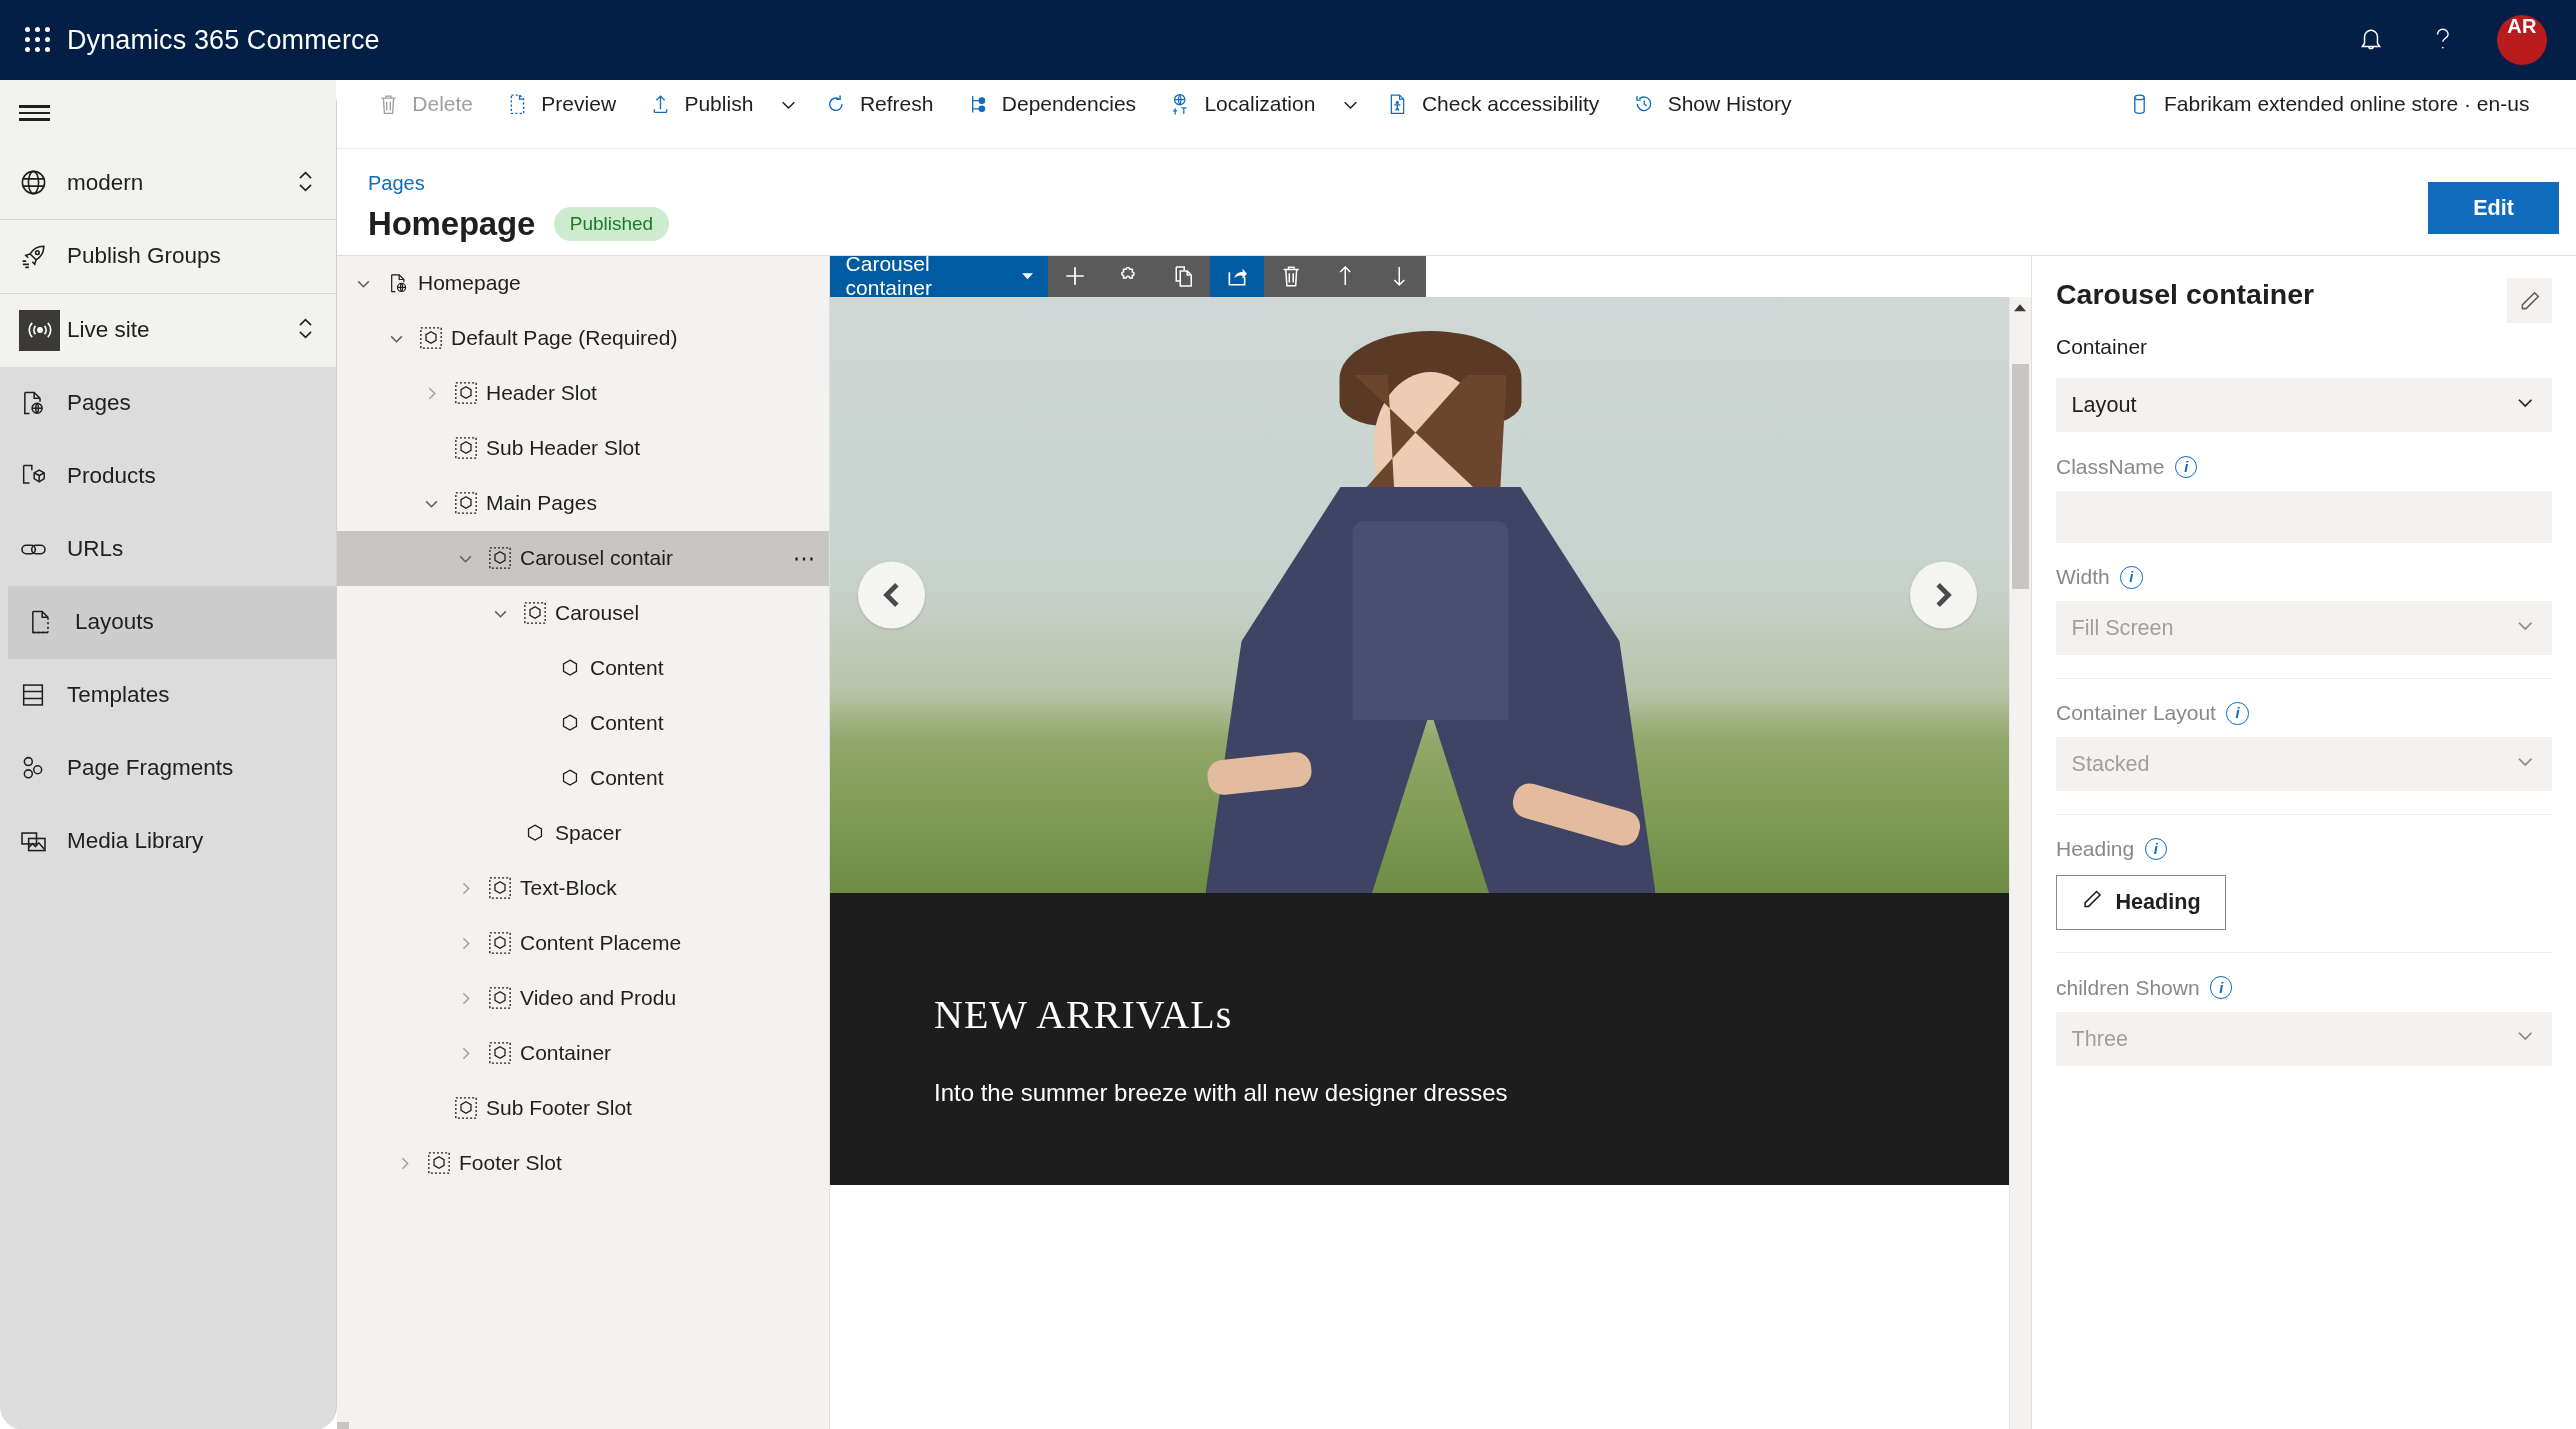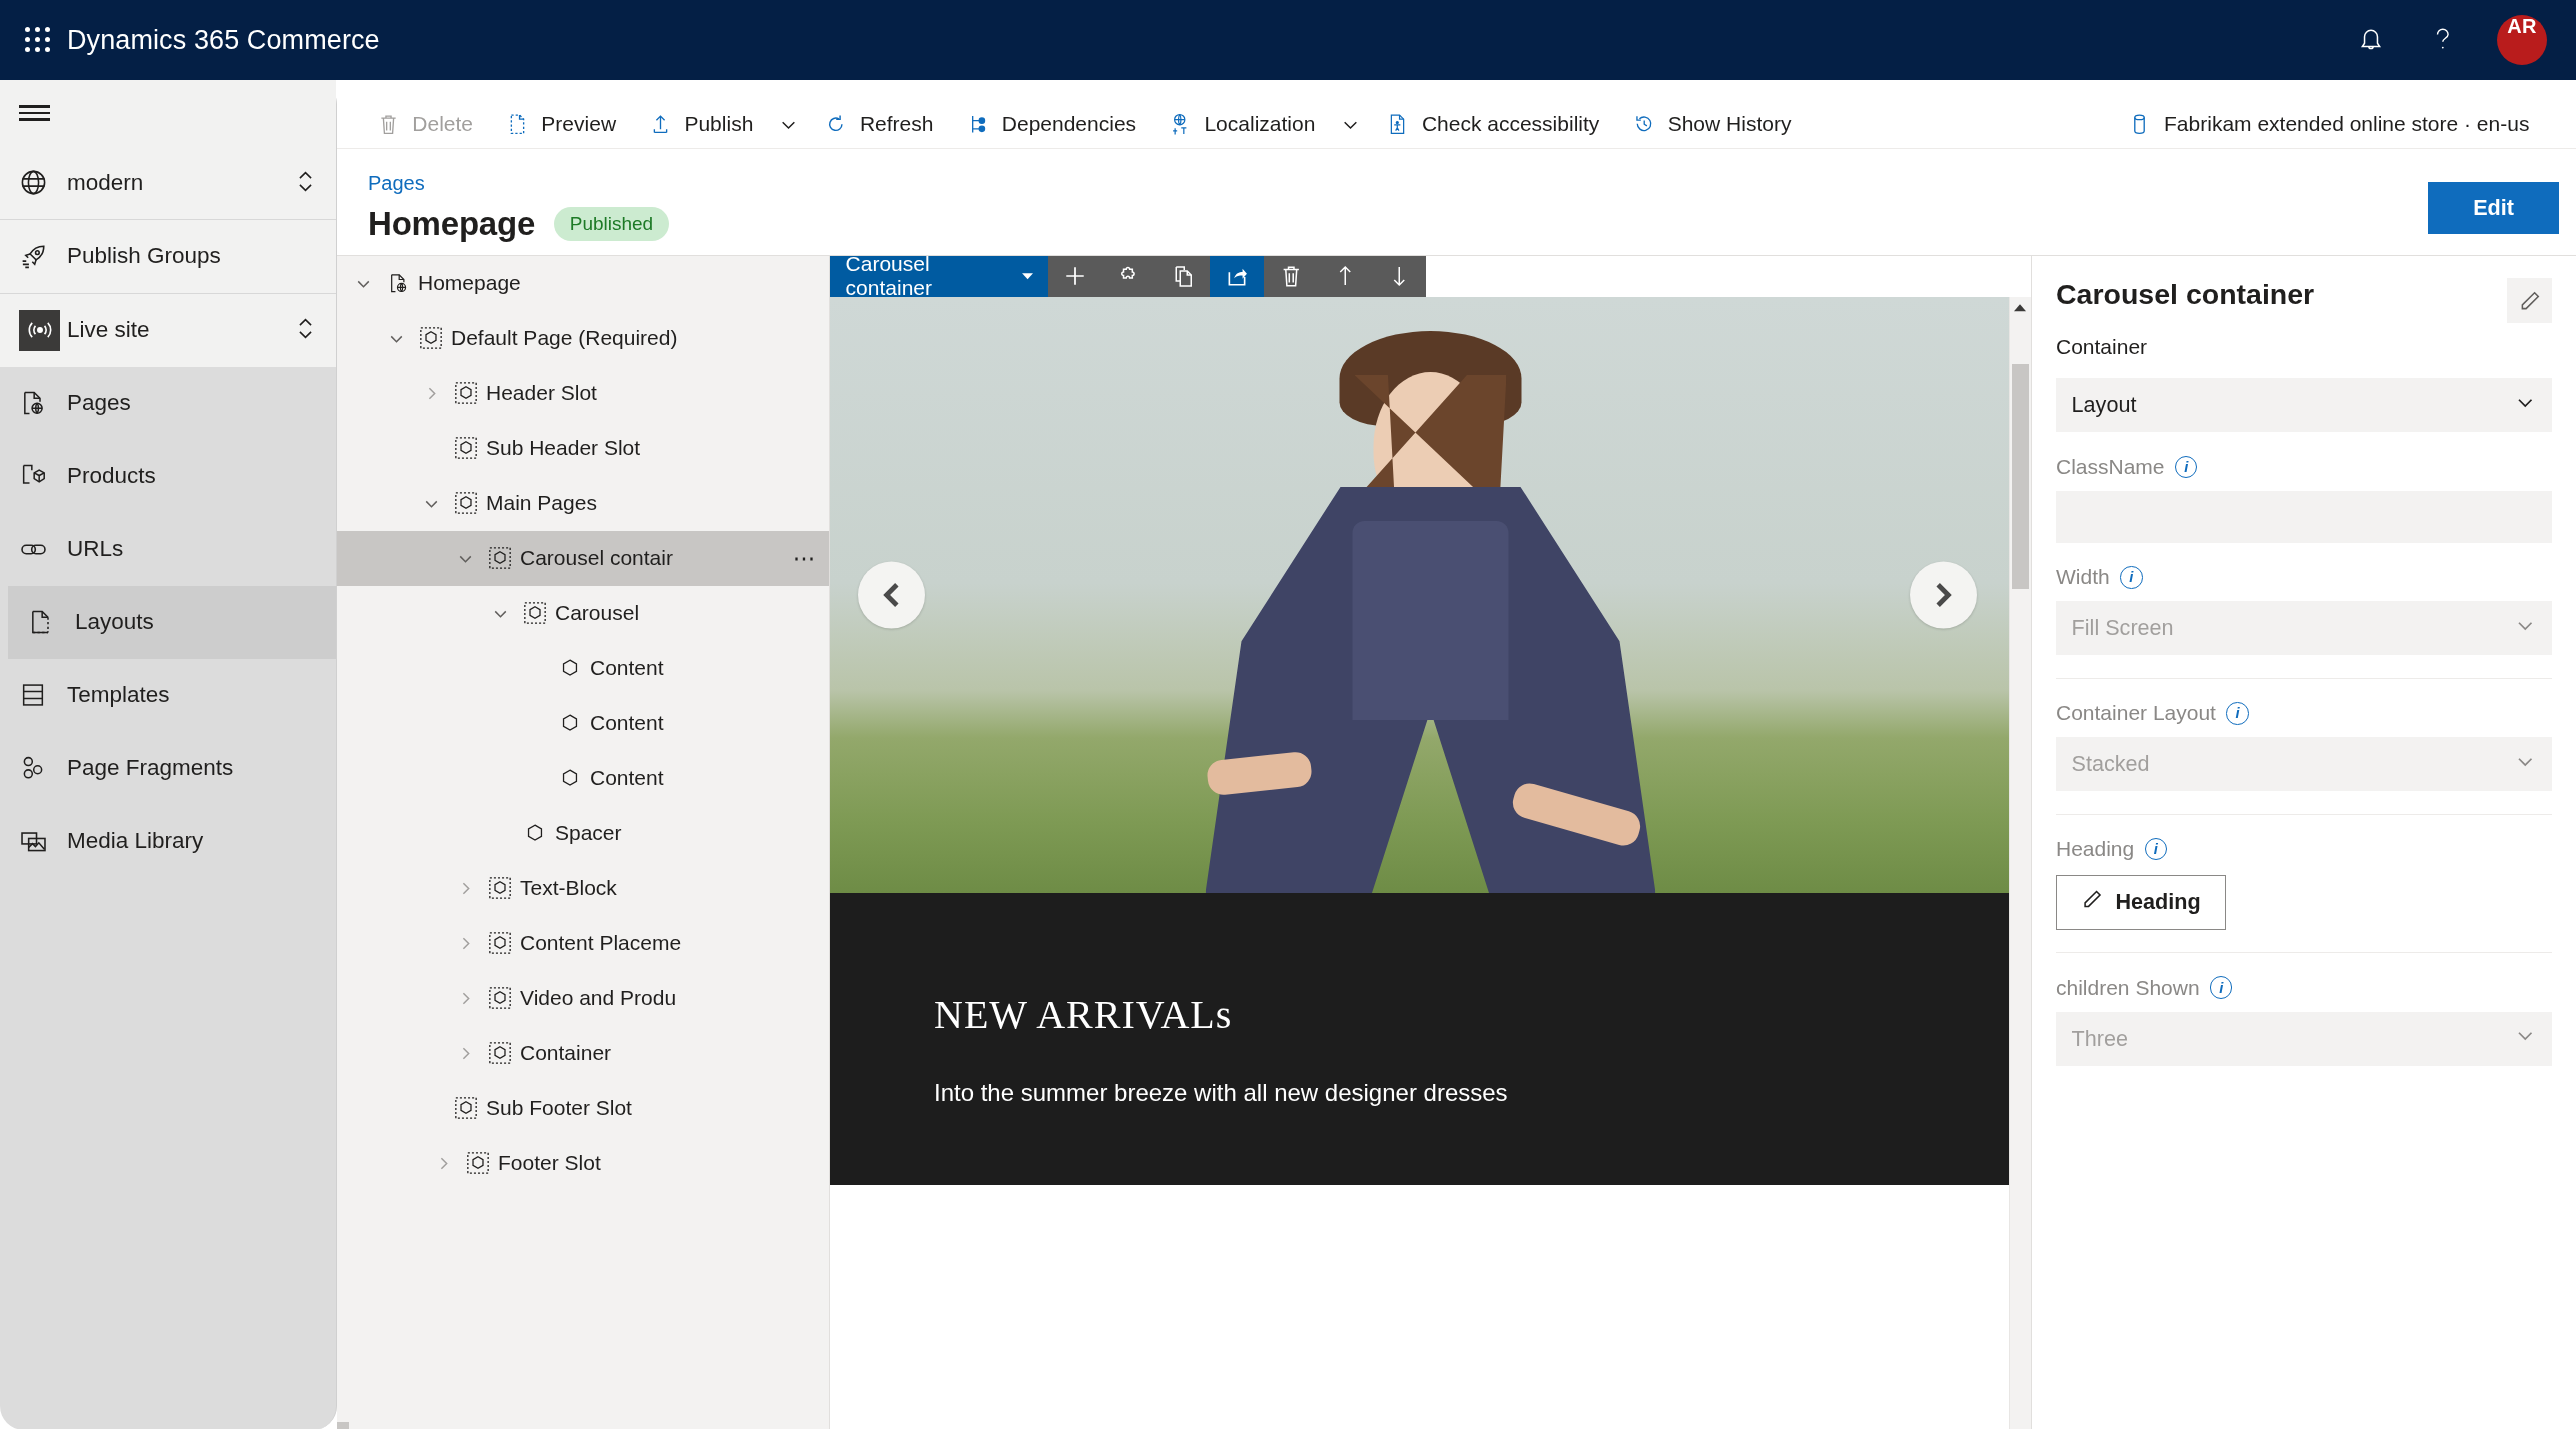--- a/index.html
+++ b/index.html
@@ -45,21 +45,21 @@
   .rail-row.pubgrp { background: #f2f2f1; }
   .rail-row.active { background: #cdcdcd; margin-left: 8px; }
   .ico-box { width: 41px; height: 41px; background: #3b3a39; display: flex;
     align-items: center; justify-content: center; }
   .rail-bottom-sep { margin-top: auto; height: 0.9px; background: #c8c8c8; }
 
   
   .main { flex: 1; display: flex; flex-direction: column; min-width: 0; background: #fff; }
 
   
-  .cmdbar { height: 69px; display: flex; align-items: flex-end; padding: 0 31px 0 22.5px;
+  .cmdbar { height: 69px; display: flex; align-items: flex-start; padding: 0 31px 0 22.5px;
     border-bottom: 0.9px solid #edebe9; gap: 0; }
   .cmd { display: flex; align-items: center; gap: 11.2px; padding: 0 15.6px; height: 48px;
     font-size: 21px; color: #201f1e; cursor: pointer; white-space: nowrap; }
   .cmd.disabled { color: #a19f9d; cursor: default; }
   .cmd .ci { display: flex; align-items: center; justify-content: center; width: 26px; }
   .cmd-chev { padding: 0 8.6px; height: 48px; display: flex; align-items: center;
     cursor: pointer; }
   .cmd-spacer { margin-left: auto; }
 
   
@@ -681,21 +681,21 @@
           <span class="tw"></span>
           <span class="tico">
             <svg width="24" height="24" viewBox="0 0 26 26" fill="none">
               <rect x="2" y="2" width="22" height="22" stroke="#201f1e" stroke-width="1.4" stroke-dasharray="2.2 2.2"></rect>
               <path d="M13 6.2l5.4 3.2v6.2L13 18.8 7.6 15.6V9.4z" stroke="#201f1e" stroke-width="1.4"></path>
             </svg>
           </span>
           <span class="tlabel">Sub Footer Slot</span>
         </div>
 
-        <div class="tnode" style="padding-left:92px">
+        <div class="tnode" style="padding-left:53px">
           <span class="tw">
             <svg width="19" height="19" viewBox="0 0 18 18" fill="none" stroke="#a19f9d" stroke-width="1.4">
                 <path d="M7 4l5 5-5 5"></path>
               </svg>
           </span>
           <span class="tico">
             <svg width="24" height="24" viewBox="0 0 26 26" fill="none">
               <rect x="2" y="2" width="22" height="22" stroke="#201f1e" stroke-width="1.4" stroke-dasharray="2.2 2.2"></rect>
               <path d="M13 6.2l5.4 3.2v6.2L13 18.8 7.6 15.6V9.4z" stroke="#201f1e" stroke-width="1.4"></path>
             </svg>

